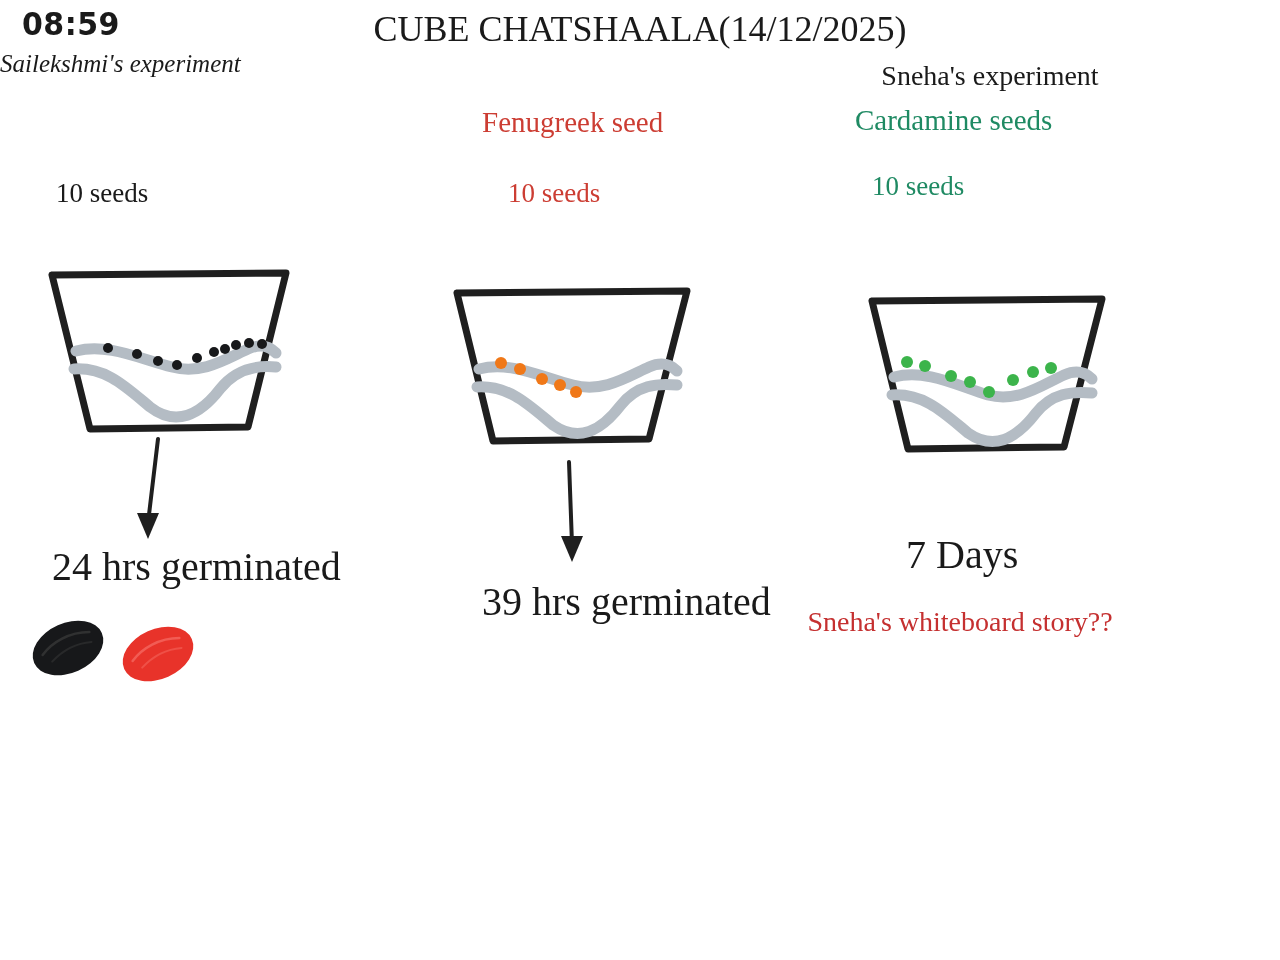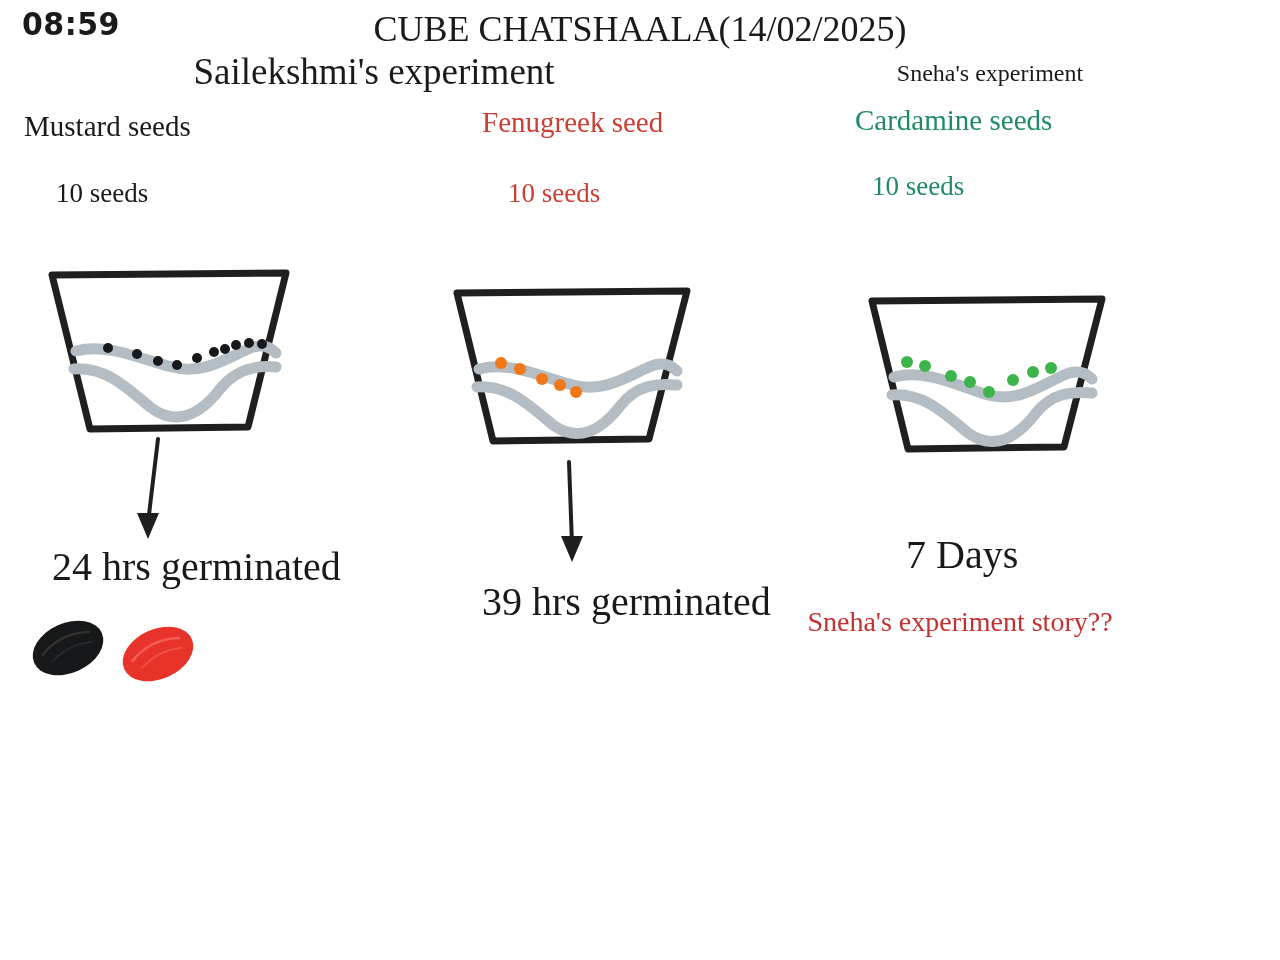--- a/index.html
+++ b/index.html
@@ -39,29 +39,30 @@
     width: 1280px;
     text-align: center;
     font-size: 36px;
     color: #1a1a1a;
     white-space: nowrap;
   }
   #sai-title {
     left: 0;
     top: 50px;
     width: 748px;
-    text-align: center;
-    font-size: 37px;
+    text-align: left;
+    font-size: 25px;
+    font-style: italic;
   }
   #sneha-title {
     left: 700px;
     top: 60px;
     width: 580px;
     text-align: center;
-    font-size: 24px;
+    font-size: 28px;
   }
 
   
   .seed-name {
     font-size: 29px;
     white-space: nowrap;
   }
   .seed-count {
     font-size: 27px;
     white-space: nowrap;
@@ -105,25 +106,24 @@
     letter-spacing: 0.3px;
   }
 </style>
 </head>
 <body>
 
 <div id="slide">
 
   <div class="abs" id="clock">08:59</div>
 
-  <div class="abs" id="main-title">CUBE CHATSHAALA(14/02/2025)</div>
+  <div class="abs" id="main-title">CUBE CHATSHAALA(14/12/2025)</div>
   <div class="abs" id="sai-title">Sailekshmi's experiment</div>
   <div class="abs" id="sneha-title">Sneha's experiment</div>
 
-  <div class="abs seed-name" id="mustard-name">Mustard seeds</div>
   <div class="abs seed-count" id="mustard-count">10 seeds</div>
 
   <div class="abs seed-name" id="fenugreek-name">Fenugreek seed</div>
   <div class="abs seed-count" id="fenugreek-count">10 seeds</div>
 
   <div class="abs seed-name" id="cardamine-name">Cardamine seeds</div>
   <div class="abs seed-count" id="cardamine-count">10 seeds</div>
 
   <svg class="bowl" style="left:30px; top:255px;" width="290" height="200" viewBox="0 0 290 200">
 
@@ -182,21 +182,21 @@
 
   <svg class="abs" style="left:545px; top:458px;" width="70" height="115" viewBox="0 0 70 115">
     <path d="M24 4 L27 86" stroke="#1f1f1f" stroke-width="4" fill="none" stroke-linecap="round"></path>
     <path d="M27 104 L16 78 L38 78 Z" fill="#1f1f1f"></path>
   </svg>
 
   <div class="abs time-label" id="label-24">24 hrs germinated</div>
   <div class="abs time-label" id="label-48">39 hrs germinated</div>
   <div class="abs time-label" id="label-7d">7 Days</div>
 
-  <div class="abs" id="sneha-question">Sneha's experiment story??</div>
+  <div class="abs" id="sneha-question">Sneha's whiteboard story??</div>
 
   <svg class="abs" style="left:18px; top:600px;" width="190" height="100" viewBox="0 0 190 100">
     <g transform="rotate(-24 50 48)">
       <ellipse cx="50" cy="48" rx="37" ry="25" fill="#17181a"></ellipse>
       <path d="M24 44 C 38 36, 58 34, 76 42" stroke="#3a3a3a" stroke-width="2.5" fill="none" stroke-linecap="round" opacity="0.75"></path>
       <path d="M30 54 C 44 48, 60 47, 74 52" stroke="#3a3a3a" stroke-width="2" fill="none" stroke-linecap="round" opacity="0.5"></path>
     </g>
     <g transform="rotate(-24 140 54)">
       <ellipse cx="140" cy="54" rx="37" ry="25" fill="#e8332a"></ellipse>
       <path d="M114 50 C 128 42, 148 40, 166 48" stroke="#f4675f" stroke-width="2.5" fill="none" stroke-linecap="round" opacity="0.8"></path>

